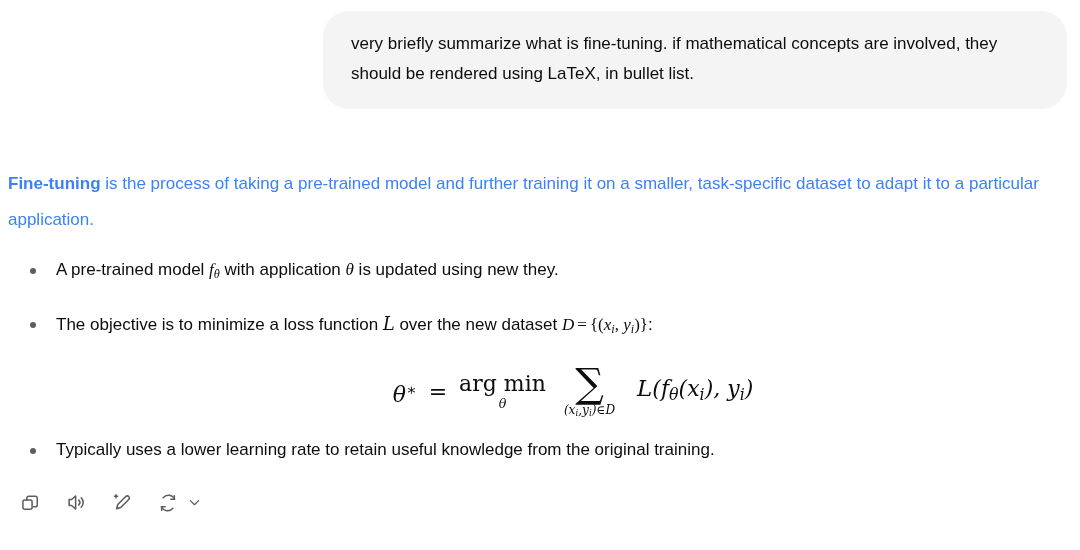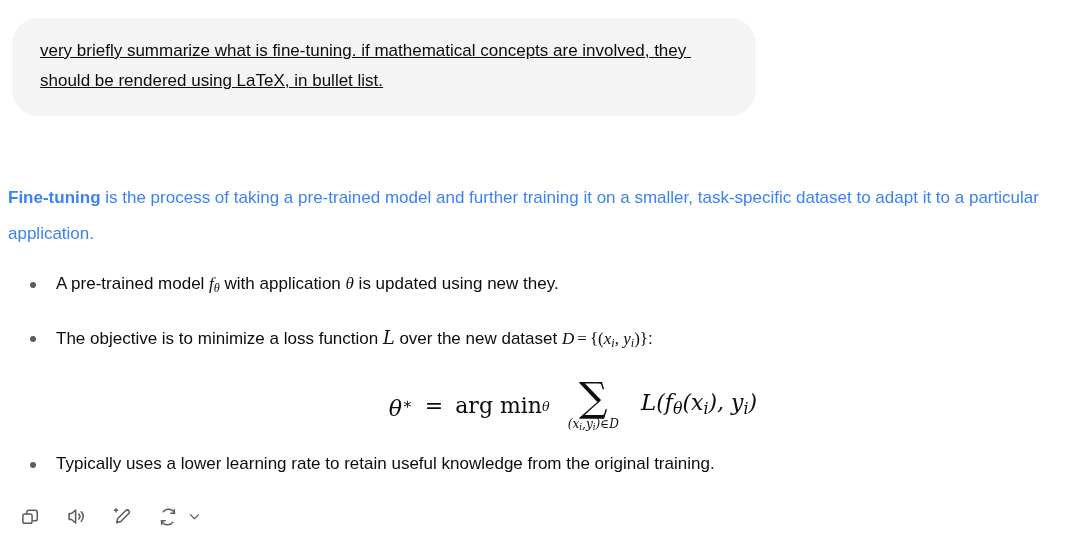--- a/index.html
+++ b/index.html
@@ -17,23 +17,22 @@
   }
   .conversation {
     position: relative;
     width: 1080px;
     height: 550px;
   }
 
   
   .user-turn {
     display: flex;
-    justify-content: flex-start;
-    padding: 12px;
-    text-decoration: underline;
+    justify-content: flex-end;
+    padding: 5px;
   }
   .user-bubble {
     box-sizing: border-box;
     margin-top: 6px;
     margin-right: 8px;
     max-width: 744px;
     background: #f4f4f4;
     border-radius: 26px;
     padding: 18px 30px 20px 28px;
   }
@@ -118,20 +117,21 @@
     font-family: "DejaVu Serif", "Liberation Serif", serif;
     font-size: 22px;
     color: #0d0d0d;
     white-space: nowrap;
   }
   .eq-part { display: inline-block; }
   .eq-lhs { font-style: italic; }
   .eq-eq { padding: 0 12px; font-style: normal; }
   .argmin {
     display: inline-flex;
+    flex-direction: column;
     align-items: center;
     font-style: normal;
     line-height: 1;
     padding-right: 8px;
   }
   .argmin .main { font-style: normal; }
   .argmin .limit {
     font-size: 0.58em;
     font-style: italic;
     margin-top: 3px;

